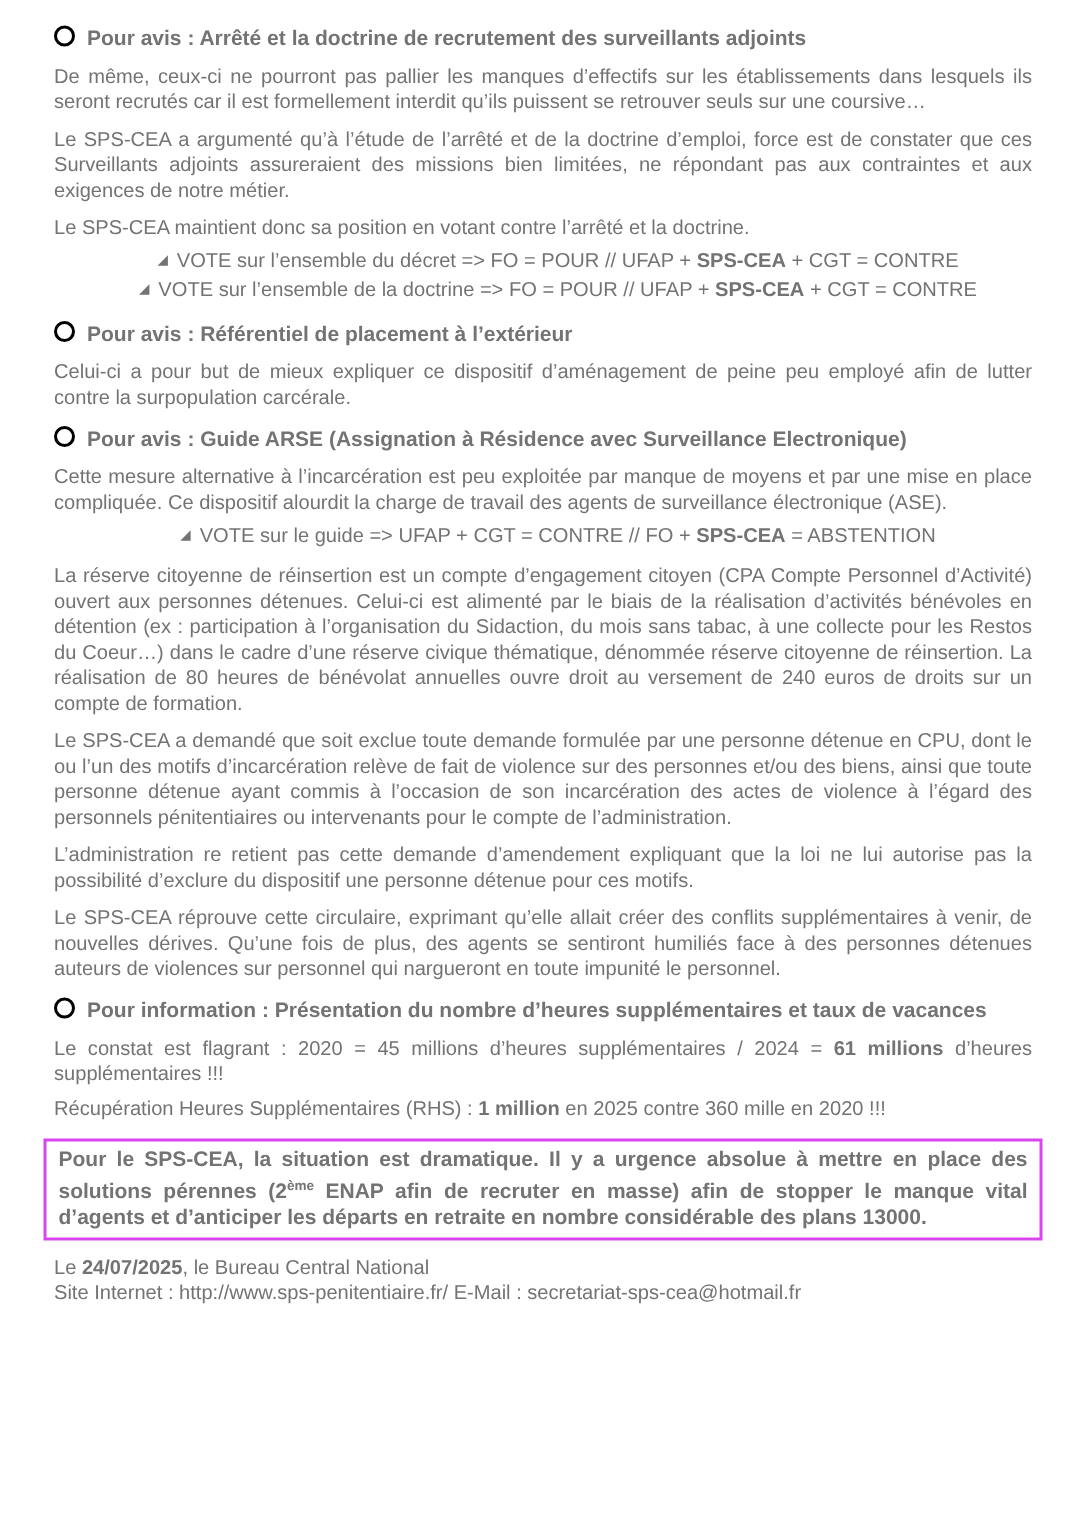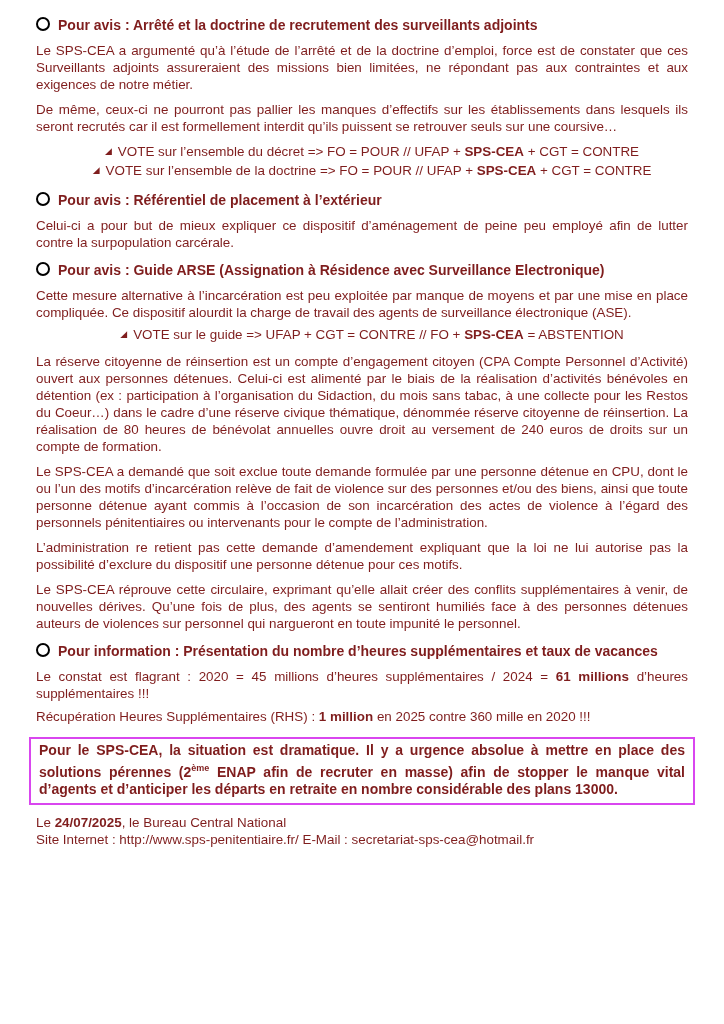--- a/index.html
+++ b/index.html
@@ -1,21 +1,21 @@
 <!DOCTYPE html>
 <html><head>
 <meta charset="utf-8">
 <style>
   html, body { margin:0; padding:0; background:#ffffff; }
   .page {
     box-sizing:border-box;
     width:724px; height:1024px;
     padding:16px 36px 0 36px;
     font-family:"Liberation Sans", sans-serif;
-    color:#7f1d1d;
+    color:#737373;
     overflow:hidden;
     background:#ffffff;
   }
   .sec-heading {
     font-size:14px; line-height:18px; font-weight:bold;
     margin:10px 0 8px 0;
   }
   .sec-heading.first { margin-top:0; }
   .bullet {
     display:inline-block; width:10px; height:10px;
@@ -43,22 +43,23 @@
   b { font-weight:bold; }
 </style>
 </head>
 <body>
 
 <div class="page">
 
   <h2 class="sec-heading first">
     <span class="bullet"></span><span>Pour avis : Arrêté et la doctrine de recrutement des surveillants adjoints</span>
   </h2>
+  <p class="body">De même, ceux-ci ne pourront pas pallier les manques d’effectifs sur les établissements dans lesquels ils seront recrutés car il est formellement interdit qu’ils puissent se retrouver seuls sur une coursive…</p>
   <p class="body">Le SPS-CEA a argumenté qu’à l’étude de l’arrêté et de la doctrine d’emploi, force est de constater que ces Surveillants adjoints assureraient des missions bien limitées, ne répondant pas aux contraintes et aux exigences de notre métier.</p>
-  <p class="body">De même, ceux-ci ne pourront pas pallier les manques d’effectifs sur les établissements dans lesquels ils seront recrutés car il est formellement interdit qu’ils puissent se retrouver seuls sur une coursive…</p>
+  <p class="body pre-vote">Le SPS-CEA maintient donc sa position en votant contre l’arrêté et la doctrine.</p>
   <div class="votes">
     <div class="vote">
       <span class="tri">◢</span><span>VOTE sur l’ensemble du décret =&gt; FO = POUR // UFAP + </span><b>SPS-CEA</b><span> + CGT = CONTRE</span>
     </div>
     <div class="vote">
       <span class="tri">◢</span><span>VOTE sur l’ensemble de la doctrine =&gt; FO = POUR // UFAP + </span><b>SPS-CEA</b><span> + CGT = CONTRE</span>
     </div>
   </div>
 
   <h2 class="sec-heading">

